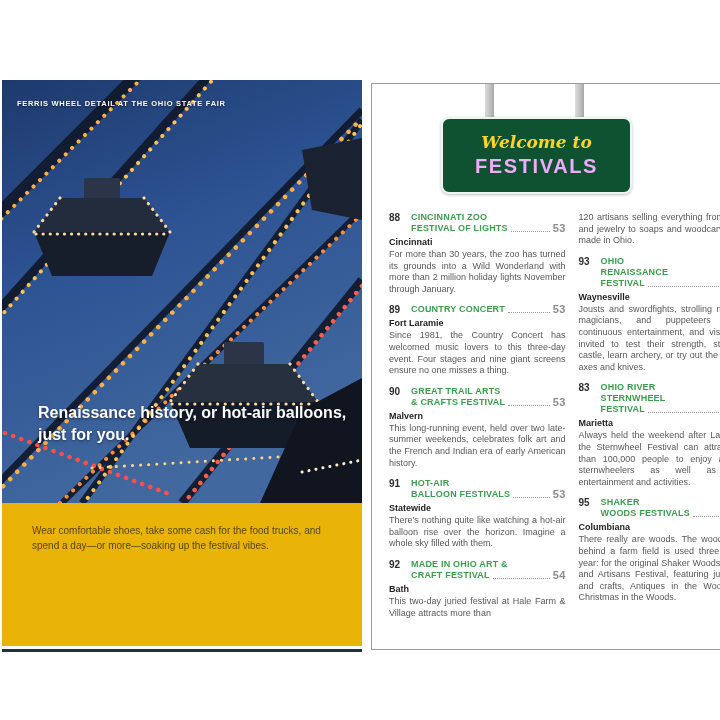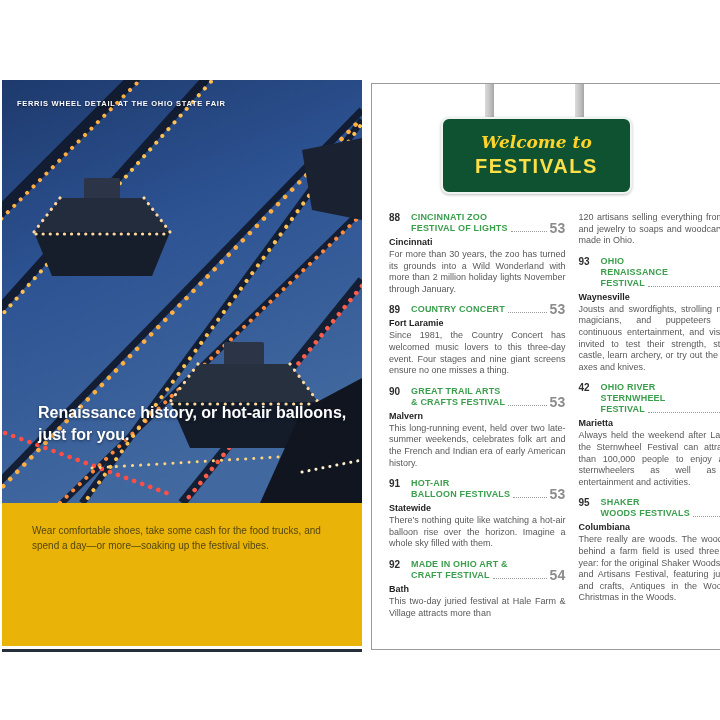--- a/index.html
+++ b/index.html
@@ -46,36 +46,36 @@
     background:#0E5232;border:2px solid #eef4ef;border-radius:8px;
     box-sizing:border-box;display:flex;flex-direction:column;
     align-items:center;justify-content:center;
     box-shadow:0 1px 3px rgba(0,0,0,.25);
   }
   .sign-script{
     font-family:"DejaVu Serif", serif;font-style:italic;font-weight:bold;
     font-size:17px;color:#FFD42A;line-height:19px;
   }
   .sign-title{
-    font-size:20px;font-weight:bold;color:#fde047;letter-spacing:1.6px;
+    font-size:20px;font-weight:bold;color:#f0abfc;letter-spacing:1.6px;
     line-height:24px;margin-top:2px;
   }
   .toc{
     position:absolute;left:17px;right:7px;top:128px;
     display:flex;gap:13px;
   }
   .toc-col{flex:1;min-width:0;}
   .block{margin-bottom:9px;}
   .head{display:flex;margin-bottom:2px;}
   .num{width:22px;flex:none;font-weight:bold;font-size:10px;color:#2e2e2e;line-height:11px;}
   .titles{flex:1;min-width:0;}
   .title-line{color:#3A9E4D;font-weight:bold;font-size:9px;line-height:11px;letter-spacing:.2px;}
   .last-line{display:flex;align-items:flex-end;}
   .leader{flex:1;border-bottom:1.5px dotted #9a9a9a;margin:0 3px 2px 3px;min-width:8px;}
-  .pg{font-size:14px;color:#8c8c8c;line-height:11px;flex:none;}
+  .pg{font-size:11px;color:#8c8c8c;line-height:11px;flex:none;}
   .city{font-weight:bold;font-size:9px;color:#1f1f1f;line-height:12px;margin:1px 0 1px 0;}
   .body-text{font-size:9px;color:#595959;line-height:11.6px;text-align:justify;}
   .page-circle{
     position:absolute;right:9px;bottom:11px;width:16px;height:16px;
     border:1px solid #9b9b9b;border-radius:50%;display:flex;
     align-items:center;justify-content:center;font-size:7px;color:#555555;
   }
 </style>
 </head>
 <body>
@@ -257,21 +257,21 @@
                 <span class="pg">54</span>
               </div>
             </span>
     </div>
     <div class="city">Waynesville</div>
     <div class="body-text">Jousts and swordfights, strolling minstrels, magicians, and puppeteers provide continuous entertainment, and visitors are invited to test their strength, storm the castle, learn archery, or try out the throwing axes and knives.</div>
   </div>
 
   <div class="block">
     <div class="head">
-      <span class="num">42</span>
+      <span class="num">83</span>
       <span class="titles">
               <div class="title-line"><span>OHIO RIVER</span></div>
               <div class="title-line"><span>STERNWHEEL</span></div>
               <div class="title-line last-line">
                 <span>FESTIVAL</span>
                 <span class="leader"></span>
                 <span class="pg">55</span>
               </div>
             </span>
     </div>

